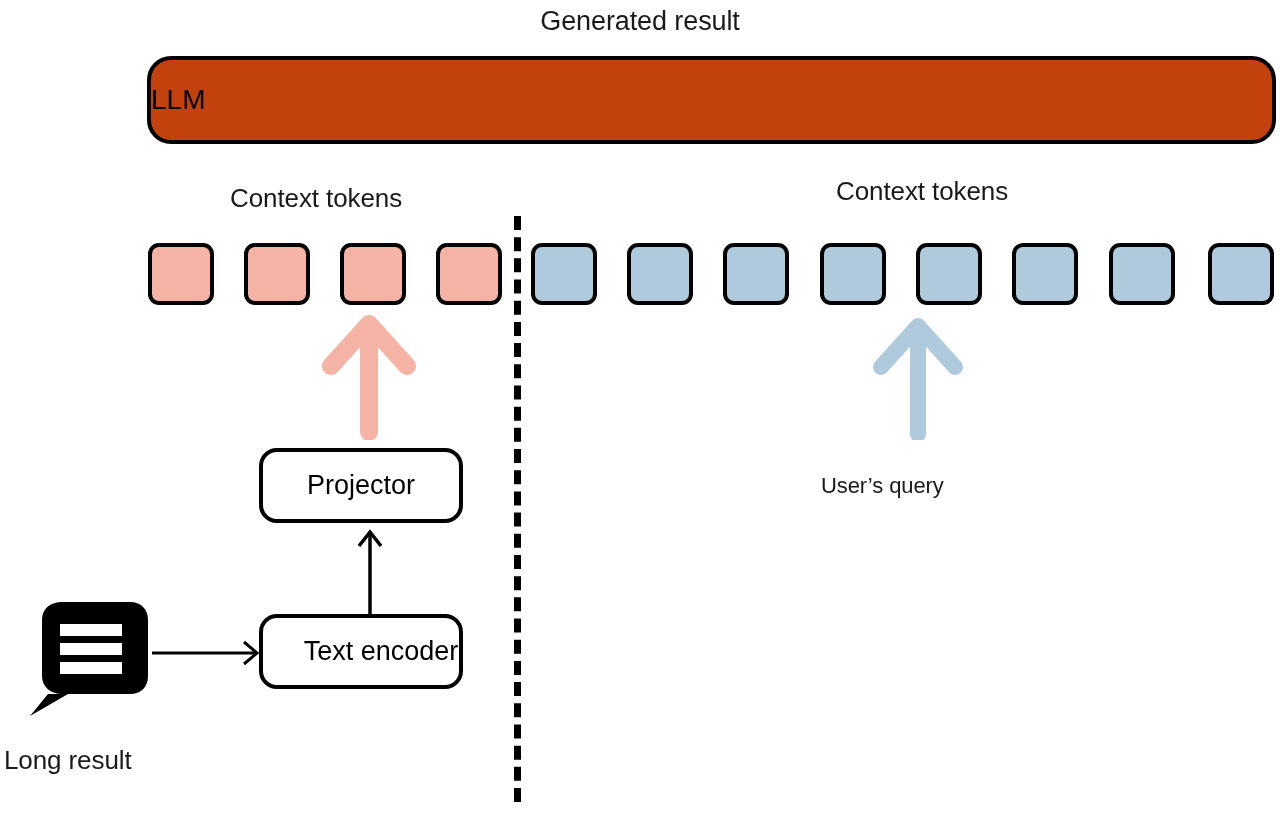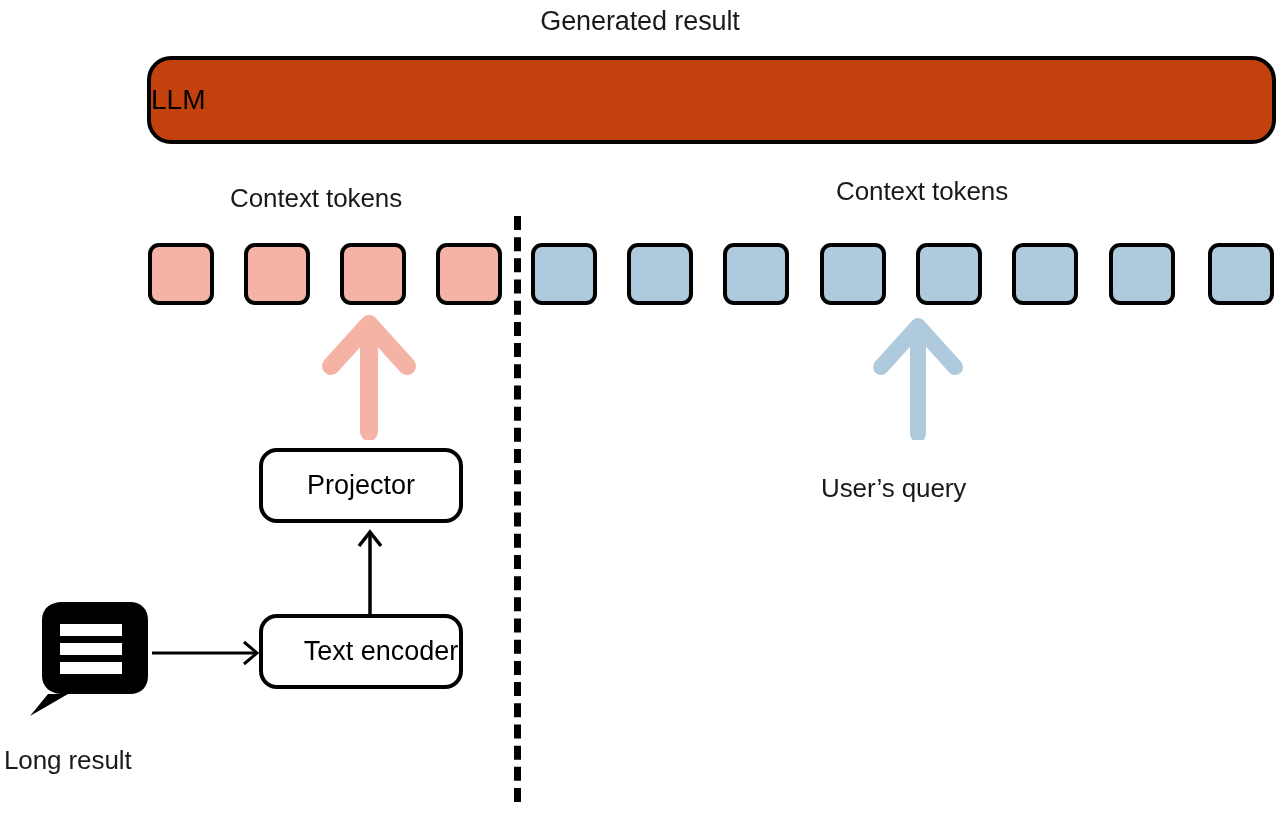--- a/index.html
+++ b/index.html
@@ -62,21 +62,21 @@
     font-size: 26px;
   }
   #textual-tokens-label {
     left: 836px;
     top: 176px;
     font-size: 26px;
   }
   #users-query-label {
     left: 821px;
     top: 473px;
-    font-size: 26px;
+    font-size: 22px;
   }
   #long-context-label {
     left: 4px;
     top: 745px;
     font-size: 26px;
   }
 
   
   .token {
     position: absolute;

